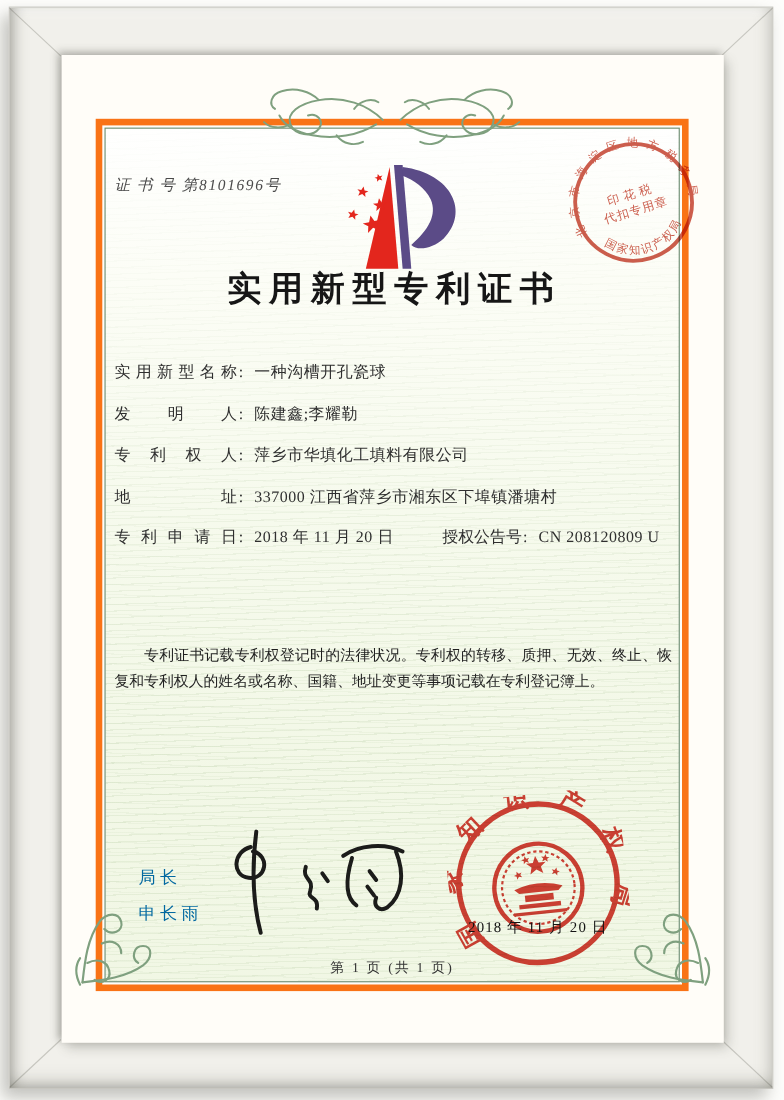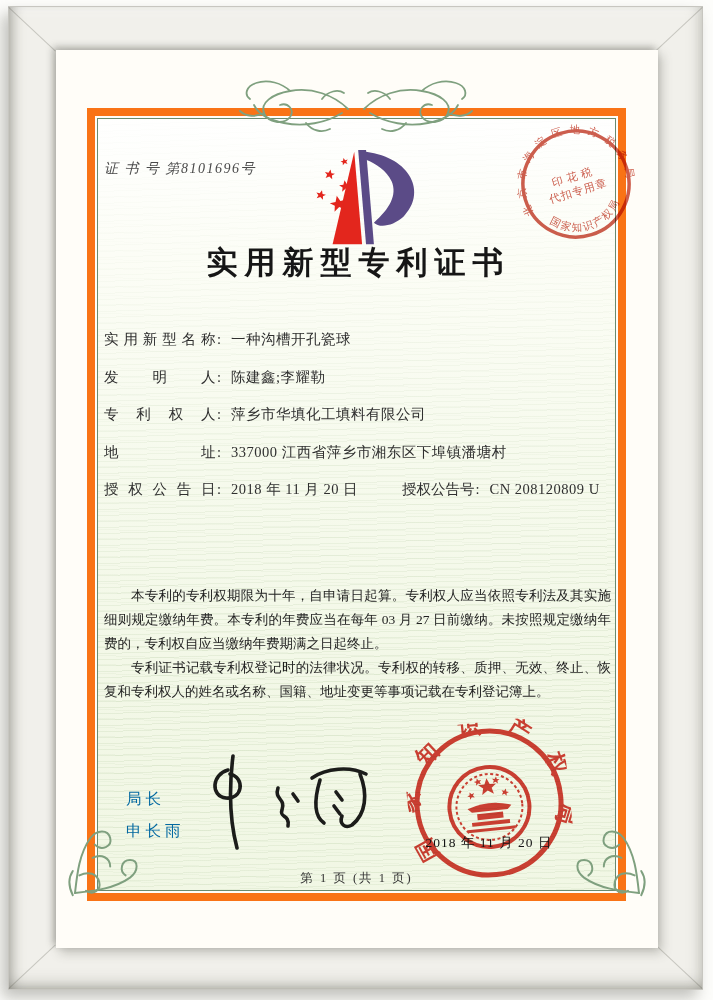--- a/index.html
+++ b/index.html
@@ -17,21 +17,21 @@
   .miter{position:absolute;height:1px;width:64px;background:rgba(90,90,80,.28);}
   .miter.tl{left:0;top:0;transform-origin:0 0;transform:rotate(43deg);}
   .miter.tr{right:0;top:0;transform-origin:100% 0;transform:rotate(-43deg);}
   .miter.bl{left:0;bottom:0;transform-origin:0 100%;transform:rotate(-43deg);}
   .miter.br{right:0;bottom:0;transform-origin:100% 100%;transform:rotate(43deg);}
 
   
   .paper{position:absolute;left:56px;top:50px;width:602px;height:898px;background:#fffdf8;
     box-shadow:-3px -3px 7px rgba(70,70,62,.38),4px 5px 10px rgba(90,90,80,.3);}
 
-  .cert-frame{position:absolute;left:31px;top:58px;right:32px;bottom:47px;border:8px solid #f97316;}
+  .cert-frame{position:absolute;left:31px;top:58px;right:32px;bottom:47px;border:6px solid #f97316;}
   .cert-frame::after{content:"";position:absolute;inset:2px;border:1px solid #6a8a6e;pointer-events:none;}
   .cert-bg{position:absolute;inset:3px;
     background:linear-gradient(180deg,rgba(255,255,255,.95) 0%,rgba(252,253,246,.85) 18%,
                 rgba(243,248,232,.6) 45%,rgba(232,241,214,.45) 75%,rgba(233,242,216,.55) 100%),
       repeating-linear-gradient(178deg,rgba(130,165,110,.22) 0 1px,transparent 1px 6px),
       repeating-linear-gradient(2deg,rgba(130,165,110,.12) 0 1px,transparent 1px 9px),#fbfdf4;}
 
   .ornament{position:absolute;pointer-events:none;}
 
   
@@ -161,29 +161,28 @@
       <div class="row">
         <span class="flabel">发明人</span><span class="fcolon">:</span><span class="fvalue">陈建鑫;李耀勒</span>
       </div>
       <div class="row">
         <span class="flabel">专利权人</span><span class="fcolon">:</span><span class="fvalue">萍乡市华填化工填料有限公司</span>
       </div>
       <div class="row">
         <span class="flabel">地址</span><span class="fcolon">:</span><span class="fvalue">337000 江西省萍乡市湘东区下埠镇潘塘村</span>
       </div>
       <div class="row">
-        <span class="flabel">授权公告日</span><span class="fcolon">:</span><span class="fvalue">2018 年 11 月 20 日</span>
+        <span class="flabel">专利申请日</span><span class="fcolon">:</span><span class="fvalue">2018 年 11 月 20 日</span>
         <span class="grant-right">
           <span>授权公告号</span><span class="fcolon">:</span><span class="fvalue">CN 208120809 U</span>
         </span>
       </div>
     </div>
 
     <div class="paras">
-      <p>本专利的专利权期限为十年，自申请日起算。专利权人应当依照专利法及其实施细则规定缴纳年费。本专利的年费应当在每年 03 月 27 日前缴纳。未按照规定缴纳年费的，专利权自应当缴纳年费期满之日起终止。</p>
       <p>专利证书记载专利权登记时的法律状况。专利权的转移、质押、无效、终止、恢复和专利权人的姓名或名称、国籍、地址变更等事项记载在专利登记簿上。</p>
     </div>
 
     <div class="signer">
       <div>局长</div>
       <div>申长雨</div>
     </div>
 
     <svg class="signature" viewBox="0 0 190 105">
       <g stroke="#1d1d1d" fill="none" stroke-width="3.6" stroke-linecap="round">

